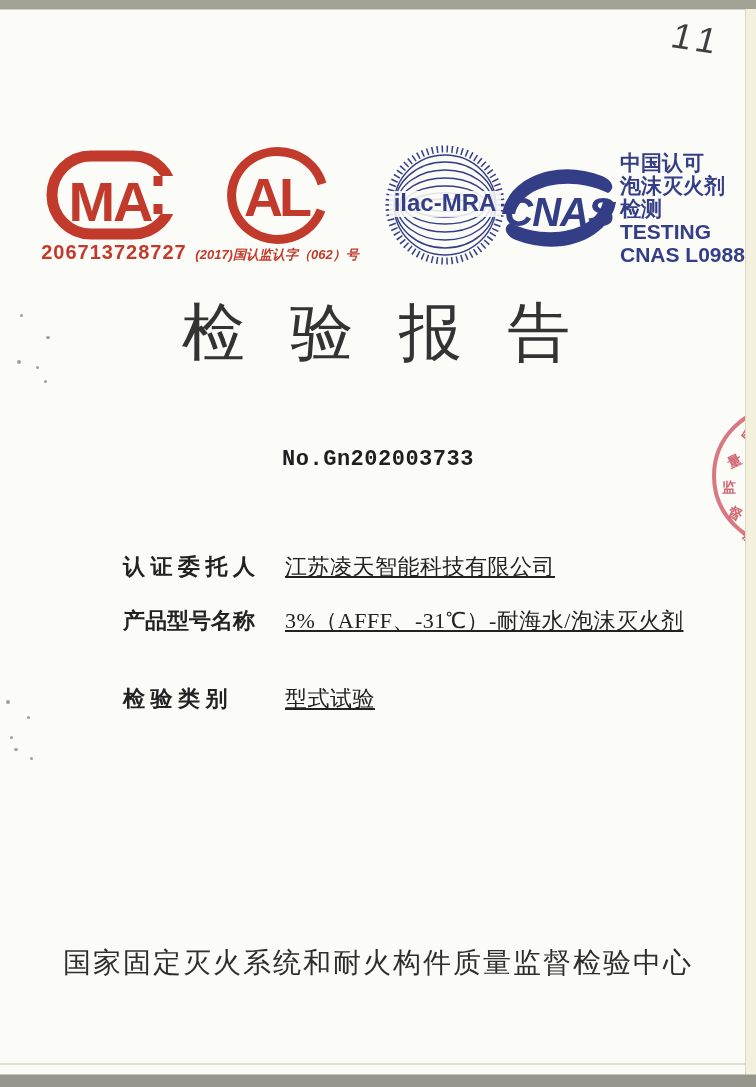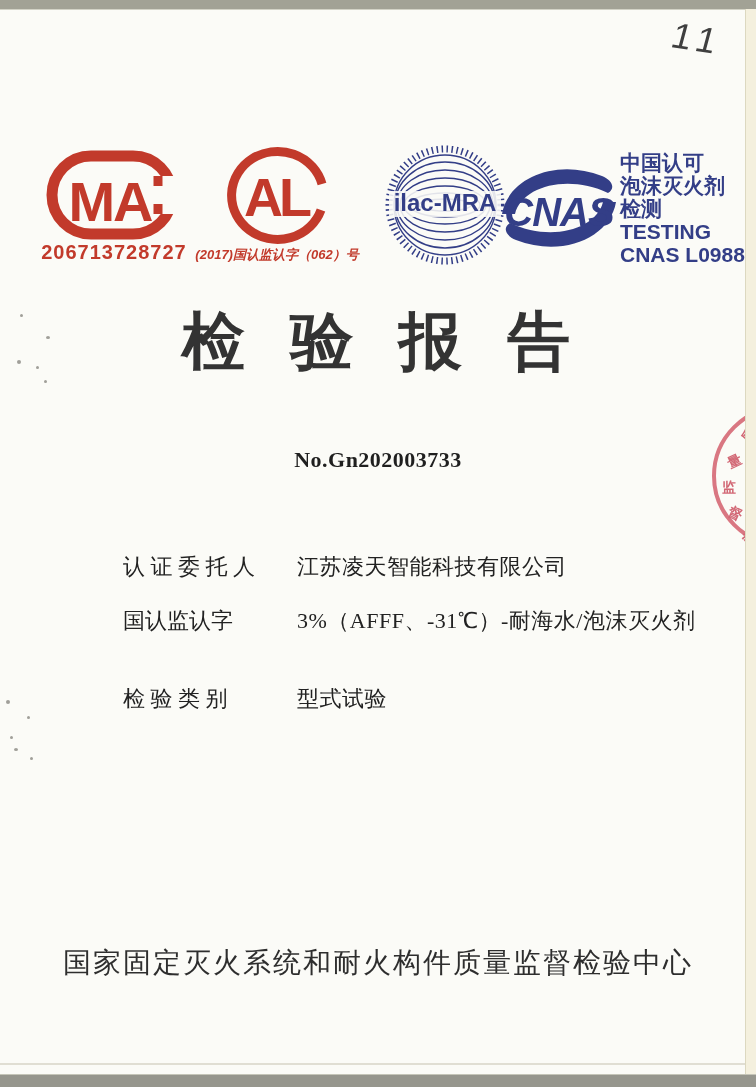--- a/index.html
+++ b/index.html
@@ -35,38 +35,37 @@
   }
   .cnas-caption{
     position:absolute;left:620px;top:151px;width:120px;
     color:#333e87;font-weight:bold;font-size:21px;line-height:23px;
   }
   .cnas-caption div{white-space:nowrap;}
 
   
   .title{
     position:absolute;left:0;top:290px;width:100%;text-align:center;
-    font-size:63px;font-weight:700;color:#333;
+    font-size:63px;font-weight:400;color:#333;
     letter-spacing:14px;padding-left:10px;box-sizing:border-box;
     font-family:"Liberation Sans",sans-serif;
-    margin-top:9px;
   }
   .report-no{
     position:absolute;left:0;top:447px;width:100%;text-align:center;
-    font-family:Liberation Serif, serif;font-weight:bold;font-size:22px;
+    font-family:Liberation Mono, monospace;font-weight:bold;font-size:22px;
     color:#1f1f1f;letter-spacing:.5px;
   }
 
   
   .field-row{
     position:absolute;left:123px;white-space:nowrap;
     font-family:"Liberation Serif",serif;font-size:22px;color:#222;
   }
-  .field-label{display:inline-block;width:134px;}
-  .field-value{margin-left:40px;letter-spacing:.5px;}
+  .field-label{display:inline-block;width:134px;font-weight:bold;}
+  .field-value{margin-left:28px;letter-spacing:.5px;text-decoration:underline;}
   .row-0{top:552px;}
   .row-1{top:606px;}
   .row-2{top:684px;}
 
   
   .footer{
     position:absolute;left:0;top:944px;width:100%;text-align:center;
     font-size:28px;font-weight:400;color:#2e2e2e;letter-spacing:2px;
   }
 
@@ -152,21 +151,21 @@
 </div>
 
 <div class="title">检 验 报 告</div>
 
 <div class="report-no">No.Gn202003733</div>
 
 <div class="field-row row-0">
   <span class="field-label">认 证 委 托 人</span><span class="field-value">江苏凌天智能科技有限公司</span>
 </div>
 <div class="field-row row-1">
-  <span class="field-label">国认监认字</span><span class="field-value">3%（AFFF、-31℃）-耐海水/泡沫灭火剂</span>
+  <span class="field-label">产品型号名称</span><span class="field-value">3%（AFFF、-31℃）-耐海水/泡沫灭火剂</span>
 </div>
 <div class="field-row row-2">
   <span class="field-label">检  验  类  别</span><span class="field-value">型式试验</span>
 </div>
 
 <div class="stamp-clip">
   <div class="stamp-circle">
     <span class="stamp-char sc0">质</span>
     <span class="stamp-char sc1">量</span>
     <span class="stamp-char sc2">监</span>

